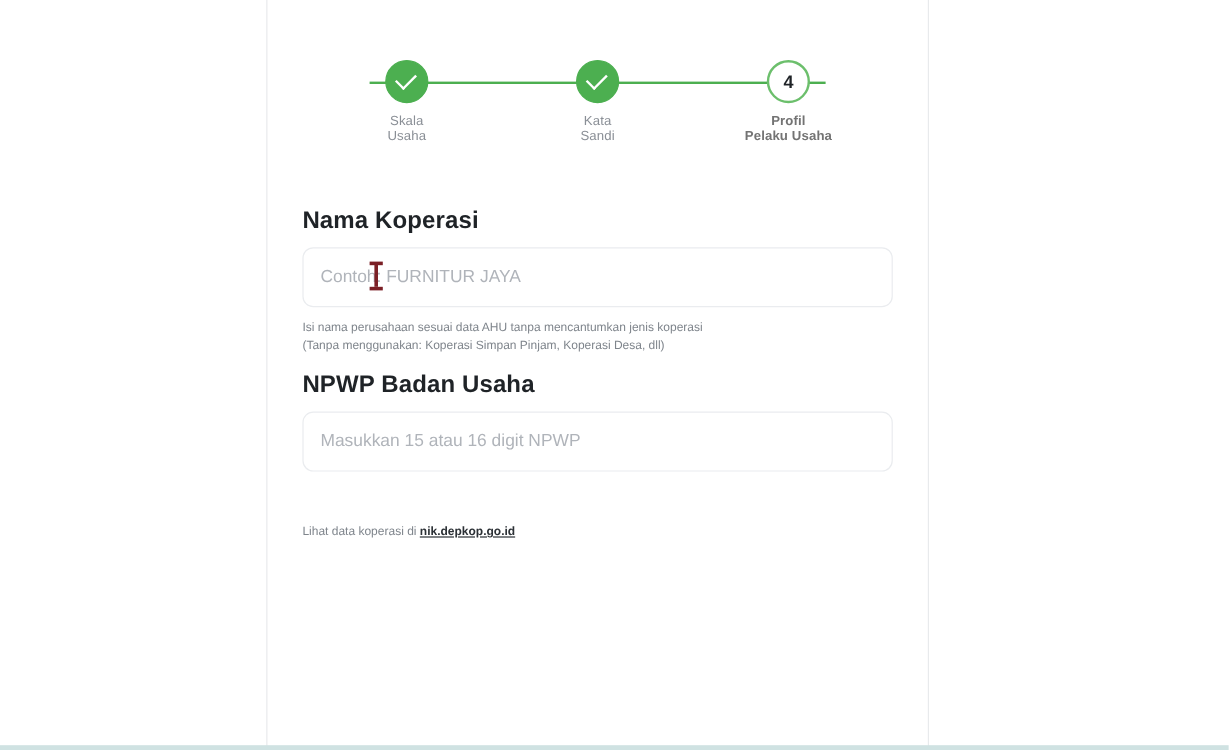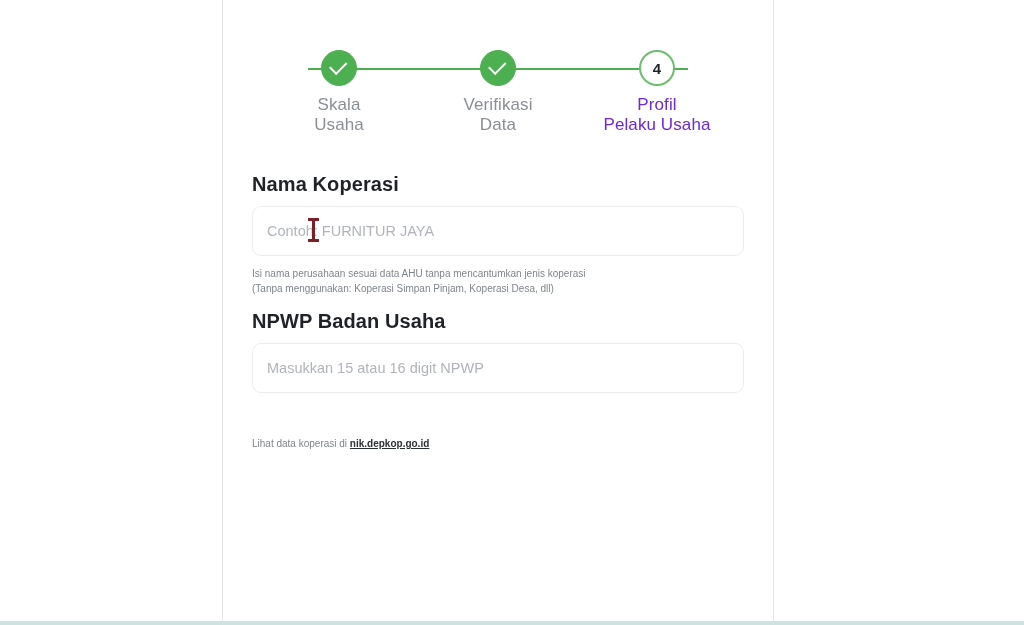--- a/index.html
+++ b/index.html
@@ -123,29 +123,29 @@
   }
   .bullet .num {
     font-size: 15px;
     font-weight: bold;
     color: #1f2327;
     line-height: 1;
   }
   .step-label {
     margin-top: 9px;
     text-align: center;
-    font-size: 17px;
+    font-size: 11px;
     line-height: 1.18;
     color: #8a8f96;
     white-space: pre-line;
     letter-spacing: .1px;
   }
   .step-label.active {
-    color: #6d28d9;
-    font-weight: normal;
+    color: #737373;
+    font-weight: bold;
     text-align: center;
   }
 
   
   .form {
     margin-top: 37px;
   }
   .field {
     margin-bottom: 0;
   }
@@ -233,28 +233,28 @@
         <div class="connector"></div>
 
         <div class="step">
           <div class="bullet done">
             <span class="check"></span>
           </div>
           <div class="step-label">Skala
 Usaha</div>
         </div>
 
+
         <div class="step">
           <div class="bullet done">
             <span class="check"></span>
           </div>
-          <div class="step-label">Verifikasi
-Data</div>
+          <div class="step-label">Kata
+Sandi</div>
         </div>
-
 
         <div class="step">
           <div class="bullet current">
             <span class="num">4</span>
           </div>
           <div class="step-label active">Profil
 Pelaku Usaha</div>
         </div>
       </div>
     </div>

